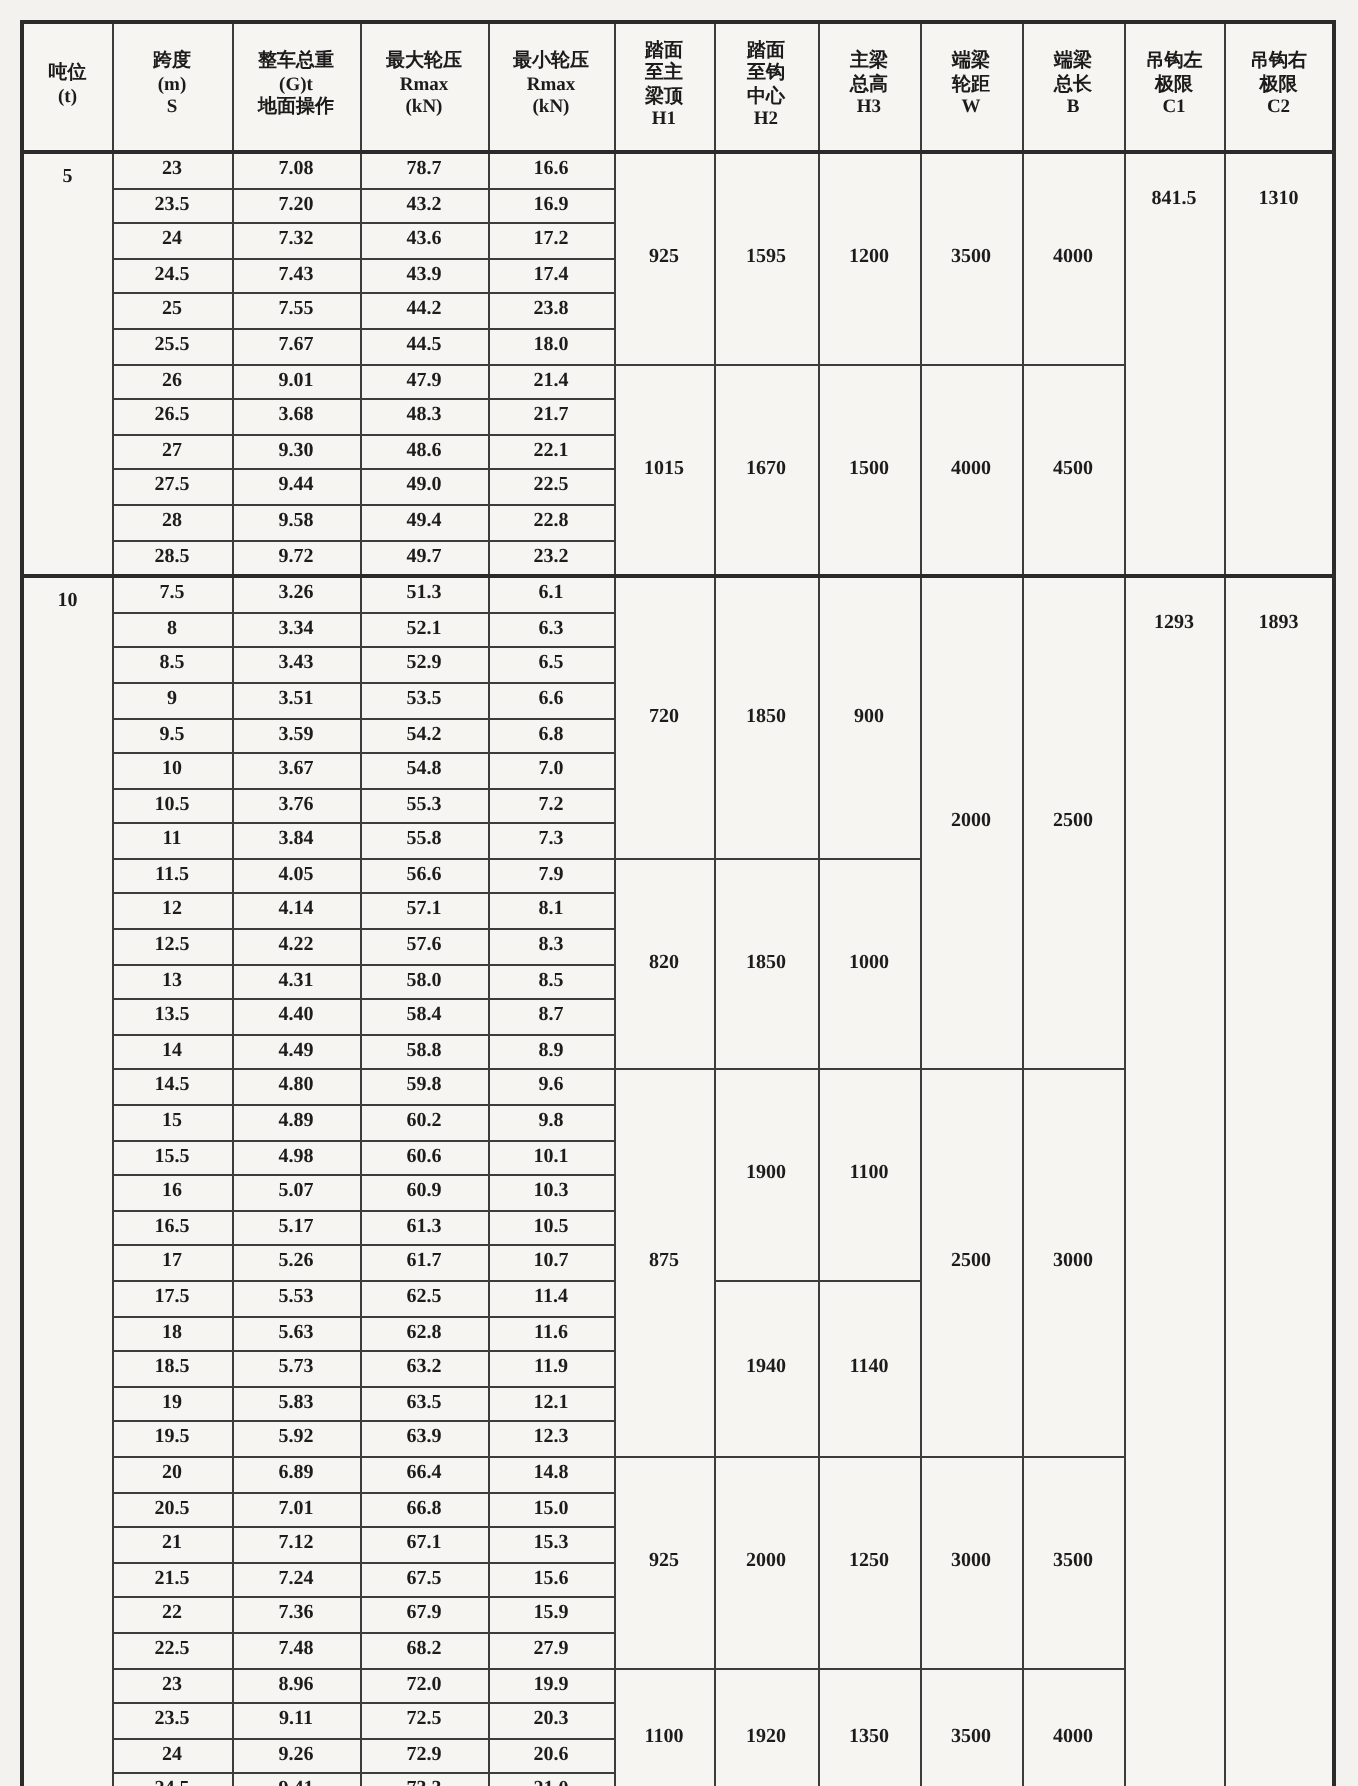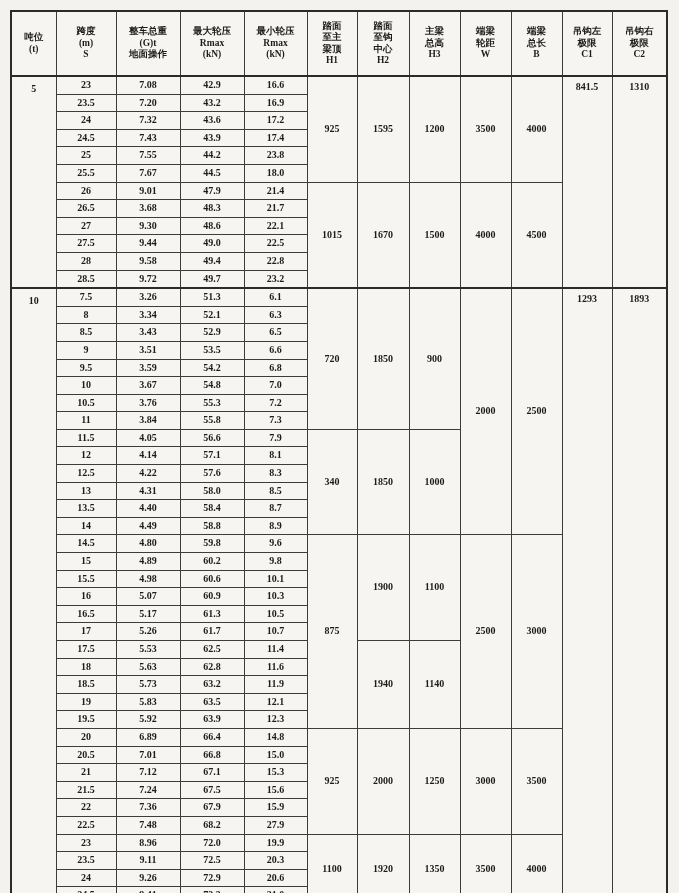--- a/index.html
+++ b/index.html
@@ -29,21 +29,21 @@
   .spec thead th {
     height:63px;
     font-size:9.5px;
     line-height:11.5px;
     border-bottom:2px solid #2b2b2b;
   }
   .spec tbody tr { height:16.6px; }
   .spec tbody td { font-size:10px; line-height:16.6px; }
   .spec tbody tr.section-start td { border-top:2px solid #2b2b2b; }
   .spec td.tonnage-cell { vertical-align:top; padding-top:6px; line-height:12px; }
-  .spec td.edge-cell { vertical-align:top; padding-top:2px; line-height:15px; }
+  .spec td.edge-cell { vertical-align:top; padding-top:15px; line-height:15px; }
   
   col.c-ton{width:45px} col.c-span{width:60px} col.c-wt{width:64px}
   col.c-rmax{width:64px} col.c-rmin{width:63px} col.c-h1{width:50px}
   col.c-h2{width:52px} col.c-h3{width:51px} col.c-w{width:51px}
   col.c-b{width:51px} col.c-c1{width:50px} col.c-c2{width:55px}
 </style>
 </head>
 <body>
 
 <div class="page">
@@ -125,21 +125,21 @@
             <div>极限</div>
             <div>C2</div>
           </th>
         </tr>
     </thead>
     <tbody>
         <tr class="section-start">
           <td rowspan="12" class="tonnage-cell">5</td>
           <td>23</td>
           <td>7.08</td>
-          <td>42.9</td>
+          <td>78.7</td>
           <td>16.6</td>
           <td rowspan="6">925</td>
           <td rowspan="6">1595</td>
           <td rowspan="6">1200</td>
           <td rowspan="6">3500</td>
           <td rowspan="6">4000</td>
           <td rowspan="12" class="edge-cell">841.5</td>
           <td rowspan="12" class="edge-cell">1310</td>
         </tr>
         <tr>
@@ -267,21 +267,21 @@
           <td>11</td>
           <td>3.84</td>
           <td>55.8</td>
           <td>7.3</td>
         </tr>
         <tr>
           <td>11.5</td>
           <td>4.05</td>
           <td>56.6</td>
           <td>7.9</td>
-          <td rowspan="6">340</td>
+          <td rowspan="6">820</td>
           <td rowspan="6">1850</td>
           <td rowspan="6">1000</td>
         </tr>
         <tr>
           <td>12</td>
           <td>4.14</td>
           <td>57.1</td>
           <td>8.1</td>
         </tr>
         <tr>

